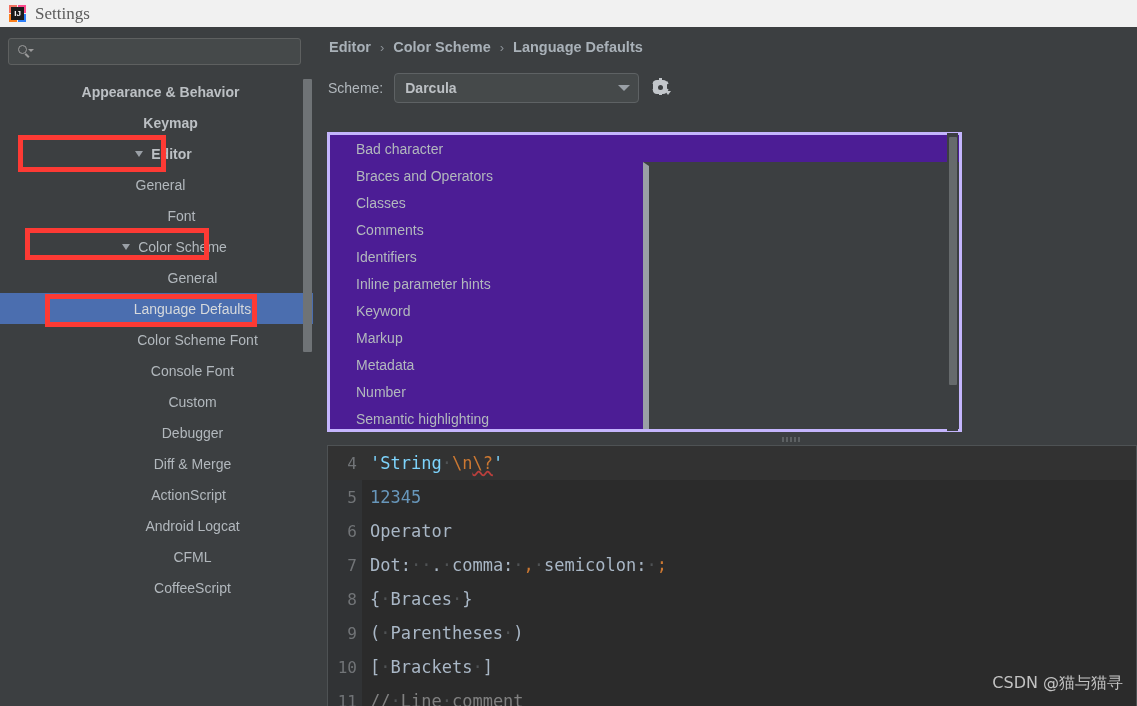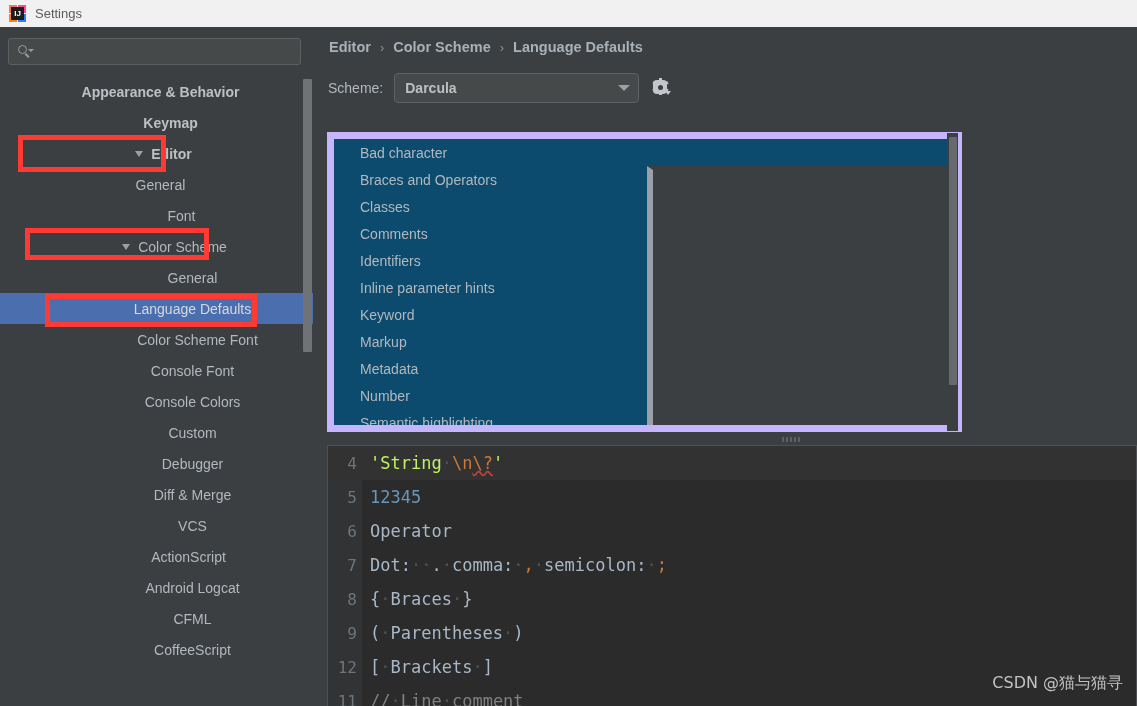--- a/index.html
+++ b/index.html
@@ -21,21 +21,21 @@
   .ij-logo .q { position:absolute; width:8px; height:8px; }
   .ij-logo .q1 { left:0; top:0;  background:#f37262; }
   .ij-logo .q2 { left:9px; top:0; background:#fc4a8c; }
   .ij-logo .q3 { left:0; top:9px; background:#fc801d; }
   .ij-logo .q4 { left:9px; top:9px; background:#2d7ff9; }
   .ij-logo .core {
     position:absolute; left:2px; top:2px; width:13px; height:13px;
     background:#1b1b1b; color:#fff; font-size:8px; line-height:13px;
     text-align:center; font-family:"Liberation Sans",sans-serif; font-weight:bold;
   }
-  .titlebar .ttl { font-size: 13px; color: #5b5b5b; }
+  .titlebar .ttl { font-size: 17px; color: #5b5b5b; font-family: Liberation Serif, serif; }
 
   
   .sidebar {
     position: absolute; left: 0; top: 27px; width: 313px; height: 679px;
     background: #3c3f41; overflow: hidden;
   }
   .search-box {
     position: absolute; left: 8px; top: 11px; width: 293px; height: 27px;
     background: #45494a; border: 1px solid #5e6060; border-radius: 3px;
     display: flex; align-items: center; padding-left: 8px;
@@ -128,21 +128,21 @@
   .gear .sp3 { transform: rotate(120deg); transform-origin: 50% 50%; }
   .gear .mini {
     position:absolute; left:15px; top:13px; width:0;height:0;
     border-left:3px solid transparent; border-right:3px solid transparent;
     border-top:4px solid #c3c7cb;
   }
 
   
   .listpanel {
     position:absolute; left: 14px; top: 105px; width: 635px; height: 300px;
-    background: #0c4a6e; border: 7px solid #c4b5fd; overflow: hidden;
+    background: #4c1d95; border: 3px solid #c4b5fd; overflow: hidden;
   }
   .lrow {
     height: 27px; display:flex; align-items:center;
     font-size: 14px; color: #b2b8bd; padding-left: 6px;
   }
   .lrow .larrow { width: 20px; flex: none; display:flex; align-items:center; }
   .list-sb-track {
     position: absolute; left: 634px; top: 106px; width: 11px; height: 298px;
     background: #3c3f41;
   }
@@ -175,21 +175,21 @@
     position: relative; height: 34px; display: flex; align-items: center;
     font-family: "DejaVu Sans Mono", monospace; font-size: 17px;
   }
   .cline.hl { background: #323232; }
   .lnum {
     width: 34px; text-align: right; padding-right: 5px;
     color: #717477; font-family:"DejaVu Sans Mono", monospace; font-size: 16px;
     flex: none;
   }
   .ctext { padding-left: 8px; white-space: pre; }
-  .s-str { color: #bef264; }
+  .s-str { color: #7dd3fc; }
   .s-esc { color: #cc7832; }
   .s-inv { color: #cc7832; text-decoration: underline wavy #bc3f3c; text-decoration-skip-ink: none; }
   .s-num { color: #6897bb; }
   .s-def { color: #a9b7c6; }
   .s-op  { color: #cc7832; }
   .s-com { color: #808080; }
   .ws { color: #4f5254; }
 
   
   .watermark {
@@ -262,37 +262,29 @@
         <div class="trow">
           <span class="arrow none" style="margin-left: 58px;"></span>
           <span style="margin-left: 18px;">Color Scheme Font</span>
         </div>
         <div class="trow">
           <span class="arrow none" style="margin-left: 58px;"></span>
           <span style="margin-left: 8px;">Console Font</span>
         </div>
         <div class="trow">
           <span class="arrow none" style="margin-left: 58px;"></span>
-          <span style="margin-left: 8px;">Console Colors</span>
-        </div>
-        <div class="trow">
-          <span class="arrow none" style="margin-left: 58px;"></span>
           <span style="margin-left: 8px;">Custom</span>
         </div>
         <div class="trow">
           <span class="arrow none" style="margin-left: 58px;"></span>
           <span style="margin-left: 8px;">Debugger</span>
         </div>
         <div class="trow">
           <span class="arrow none" style="margin-left: 58px;"></span>
           <span style="margin-left: 8px;">Diff &amp; Merge</span>
-        </div>
-        <div class="trow">
-          <span class="arrow none" style="margin-left: 58px;"></span>
-          <span style="margin-left: 8px;">VCS</span>
         </div>
         <div class="trow">
           <span class="arrow none" style="margin-left: 58px;"></span>
           <span style="margin-left: 0;">ActionScript</span>
         </div>
         <div class="trow">
           <span class="arrow none" style="margin-left: 58px;"></span>
           <span style="margin-left: 8px;">Android Logcat</span>
         </div>
         <div class="trow">
@@ -427,21 +419,21 @@
           </div>
           <div class="cline">
             <span class="lnum">8</span>
             <span class="ctext"><span class="s-def">{</span><span class="ws">·</span><span class="s-def">Braces</span><span class="ws">·</span><span class="s-def">}</span></span>
           </div>
           <div class="cline">
             <span class="lnum">9</span>
             <span class="ctext"><span class="s-def">(</span><span class="ws">·</span><span class="s-def">Parentheses</span><span class="ws">·</span><span class="s-def">)</span></span>
           </div>
           <div class="cline">
-            <span class="lnum">12</span>
+            <span class="lnum">10</span>
             <span class="ctext"><span class="s-def">[</span><span class="ws">·</span><span class="s-def">Brackets</span><span class="ws">·</span><span class="s-def">]</span></span>
           </div>
           <div class="cline">
             <span class="lnum">11</span>
             <span class="ctext"><span class="s-com">//</span><span class="ws">·</span><span class="s-com">Line</span><span class="ws">·</span><span class="s-com">comment</span></span>
           </div>
         </div>
     </div>
 
     <div class="watermark">CSDN @猫与猫寻</div>

